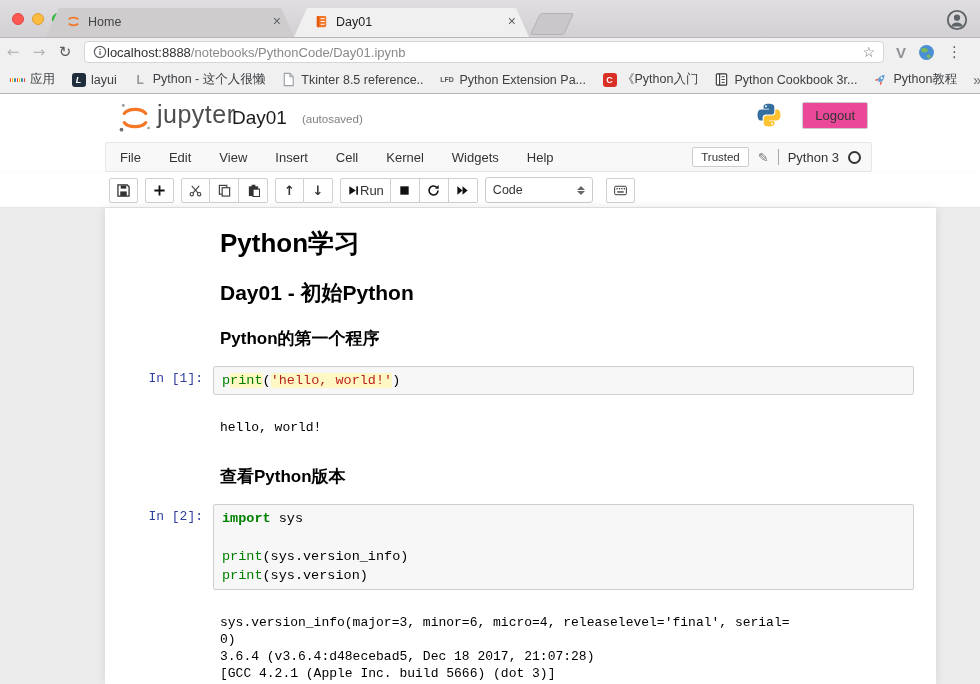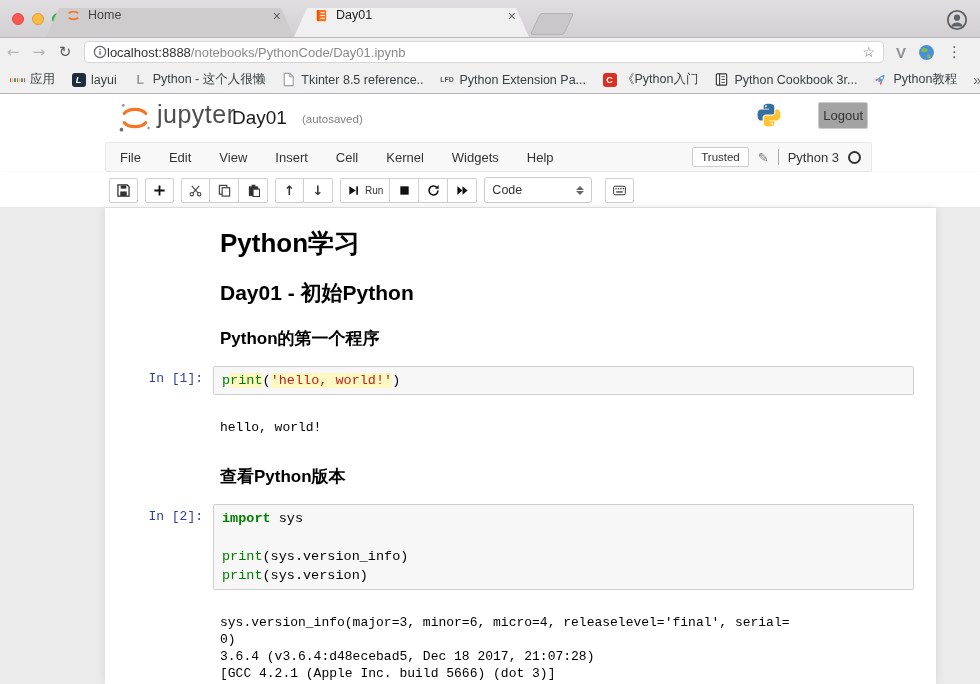--- a/index.html
+++ b/index.html
@@ -10,22 +10,22 @@
   
   .titlebar { position:absolute; top:0; left:0; width:100%; height:38px;
     background:linear-gradient(#e0dee0,#d2d0d2); border-bottom:1px solid #b9b7b9; }
   .lights { position:absolute; left:12px; top:13px; display:flex; gap:8px; }
   .light { width:12px; height:12px; border-radius:50%; }
   .light.red{ background:#fc5753; border:1px solid #df4744;}
   .light.yellow{ background:#fdbc40; border:1px solid #de9f34;}
   .light.green{ background:#33c748; border:1px solid #27aa35;}
 
   .tabstrip { position:absolute; left:46px; bottom:0; height:29px; display:flex; align-items:flex-end; }
-  .tab { position:relative; height:29px; width:245px; display:flex; align-items:flex-start;
-    padding:0 10px 0 20px; font-size:12.5px; color:#454545;
+  .tab { position:relative; height:29px; width:245px; display:flex; align-items:flex-end;
+    padding:0 10px 8px 20px; font-size:12.5px; color:#454545;
     clip-path:polygon(0 100%, 13px 0, calc(100% - 13px) 0, 100% 100%); }
   .tab.inactive { background:#cecccd; width:248px; }
   .tab.active { background:#f1f0f1; width:235px; color:#202020; }
   .tab .favicon { width:15px; height:15px; margin-right:7px; flex:none; }
   .tab .tlabel { flex:1; white-space:nowrap; overflow:hidden; }
   .tab .tclose { color:#5f6368; font-size:14px; padding:0 3px; cursor:default; }
   .newtab { width:34px; height:22px; margin:0 0 2px 6px; background:#c9c7c9;
     border:1px solid #b3b1b3; transform:skewX(-25deg); border-radius:3px; }
   .avatar-btn { position:absolute; right:12px; top:9px; width:22px; height:22px; }
 
@@ -58,22 +58,22 @@
   .bm-overflow { margin-left:auto; color:#666; font-size:14px; }
 
   
   .ju-header { position:absolute; top:94px; left:0; width:100%; height:48px; background:#fff; }
   .ju-logo { position:absolute; left:116px; top:6px; display:flex; align-items:flex-start; }
   .ju-logo svg { width:38px; height:36px; }
   .ju-logotext { font-size:25px; color:#4e4e4e; letter-spacing:.5px; margin-left:3px; }
   .ju-title { position:absolute; left:232px; top:13px; font-size:19px; color:#1a1a1a; }
   .ju-autosave { position:absolute; left:302px; top:19px; font-size:11.5px; color:#808080; }
   .py-logo { position:absolute; right:198px; top:8px; width:26px; height:26px; }
-  .logout-btn { position:absolute; right:112px; top:8px; padding:5px 4px; font-size:13px;
-    color:#333; background:#a3a3a3; border:1px solid #ccc; border-radius:2px; }
+  .logout-btn { position:absolute; right:112px; top:8px; padding:5px 12px; font-size:13px;
+    color:#333; background:#ec4899; border:1px solid #ccc; border-radius:2px; }
 
   
   .menubar { position:absolute; top:142px; left:105px; width:767px; height:30px;
     background:#f8f8f8; border:1px solid #e7e7e7; border-radius:2px;
     display:flex; align-items:center; font-size:13px; color:#333; }
   .menu-item { padding:0 14px; }
   .menu-right { margin-left:auto; display:flex; align-items:center; gap:9px; padding-right:10px; }
   .trusted-btn { border:1px solid #ccc; background:#fff; border-radius:2px;
     font-size:11.5px; color:#333; padding:3px 8px; }
   .pencil { font-family:"DejaVu Sans",sans-serif; color:#777; font-size:13px; }
@@ -88,21 +88,21 @@
   .btn-group { display:flex; }
   .tbtn { height:25px; min-width:29px; background:#fff; border:1px solid #cfcfcf;
     display:flex; align-items:center; justify-content:center; padding:0 6px;
     font-size:12.5px; color:#333; }
   .btn-group .tbtn + .tbtn { border-left:none; }
   .btn-group .tbtn:first-child { border-radius:2px 0 0 2px; }
   .btn-group .tbtn:last-child { border-radius:0 2px 2px 0; }
   .btn-group .tbtn:only-child { border-radius:2px; }
   .tbtn svg { width:13px; height:13px; }
   .tbtn .arrowglyph { font-family:"DejaVu Sans",sans-serif; font-weight:bold; font-size:13px; }
-  .run-label { margin-left:5px; font-size:10px; }
+  .run-label { font-size:13px; }
   .celltype-select { height:26px; width:108px; background:#fff; border:1px solid #ccc;
     border-radius:3px; display:flex; align-items:center; padding:0 7px; font-size:12.5px; color:#333; }
   .sel-arrows { margin-left:auto; display:flex; flex-direction:column; gap:1px; }
   .sel-arrows i { width:0; height:0; border-left:4px solid transparent; border-right:4px solid transparent; }
   .sel-arrows i.up { border-bottom:4px solid #666; }
   .sel-arrows i.down { border-top:4px solid #666; }
   .kb-btn { margin-left:6px; }
 
   
   .nb-page { position:absolute; top:208px; left:0; width:100%; bottom:0; background:#ececec; }

